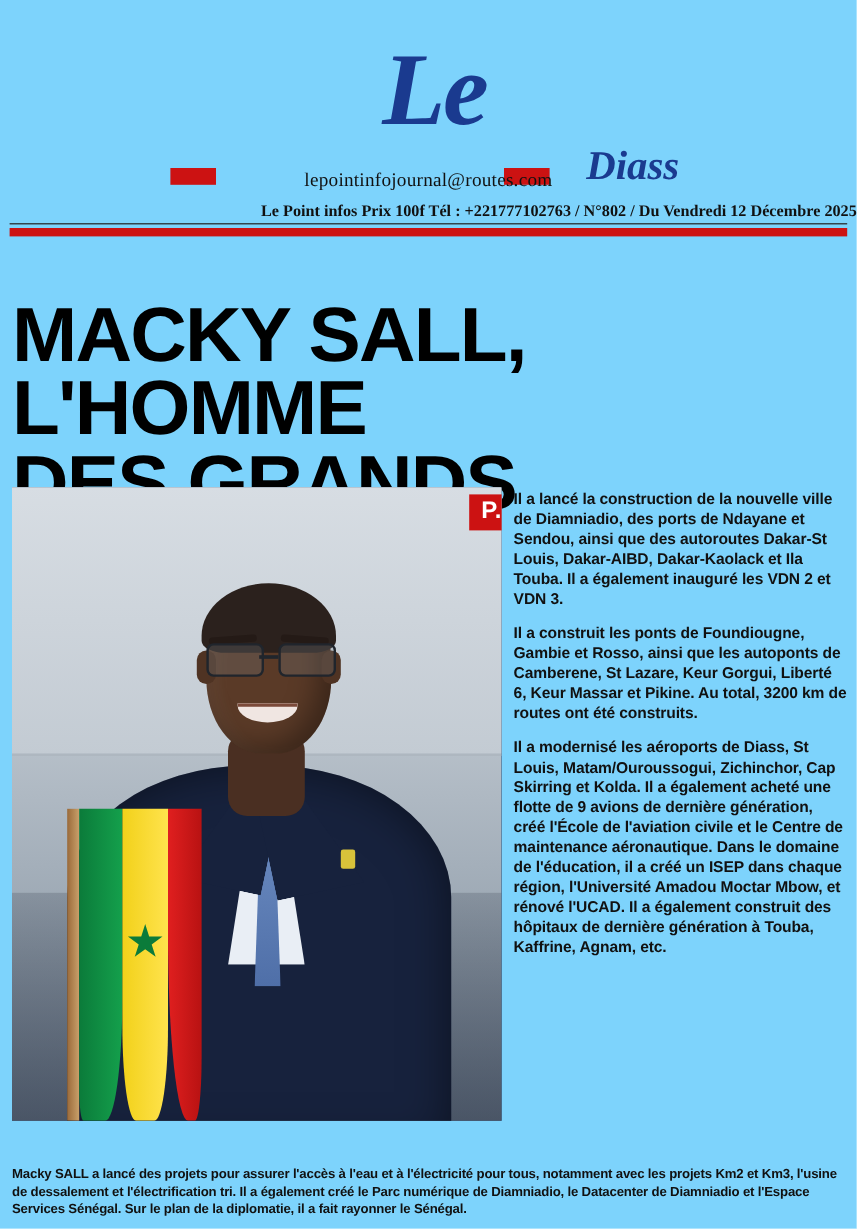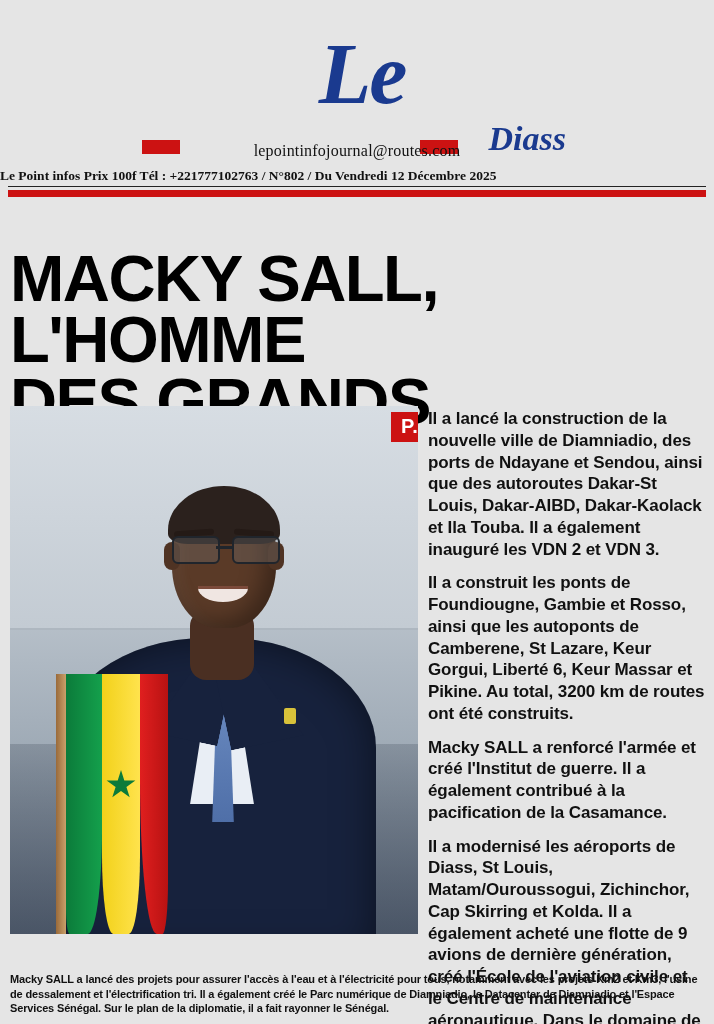--- a/index.html
+++ b/index.html
@@ -11,21 +11,21 @@
     width: 714px;
     height: 1024px;
     overflow: hidden;
     font-family: "Liberation Sans", sans-serif;
     color: #000;
   }
   .page {
     position: relative;
     width: 714px;
     height: 1024px;
-    background: #e5e5e5;
+    background: #7dd3fc;
     box-sizing: border-box;
   }
 
   
   .masthead {
     position: relative;
     height: 190px;
     padding-top: 6px;
     box-sizing: border-box;
   }
@@ -101,21 +101,21 @@
     font-family: "Liberation Serif", serif;
     font-size: 16px;
     color: #111;
     letter-spacing: 0.2px;
   }
   .subline {
     position: absolute;
     left: 0;
     right: 0;
     top: 168px;
-    text-align: left;
+    text-align: right;
     font-family: "Liberation Serif", serif;
     font-weight: bold;
     font-size: 13.5px;
     color: #111;
   }
   .rule-red {
     position: absolute;
     left: 8px;
     right: 8px;
     top: 190px;
@@ -355,21 +355,21 @@
     height: 30px;
     background: #0b7b3a;
     clip-path: polygon(50% 0%, 61% 35%, 98% 35%, 68% 57%, 79% 91%, 50% 70%, 21% 91%, 32% 57%, 2% 35%, 39% 35%);
   }
 
   
   .article-col {
     flex: 1 1 auto;
     font-family: "Liberation Sans", sans-serif;
     font-weight: bold;
-    font-size: 17px;
+    font-size: 13px;
     line-height: 1.28;
     color: #111;
     letter-spacing: -0.1px;
     padding-top: 2px;
   }
   .article-col p {
     margin: 0 0 12px 0;
   }
 
   
@@ -447,21 +447,20 @@
           <div class="star"></div>
         </div>
 
         <div class="p4-badge">P.4</div>
       </div>
     </div>
 
     <div class="article-col">
       <p>Il a lancé la construction de la nouvelle ville de Diamniadio, des ports de Ndayane et Sendou, ainsi que des autoroutes Dakar-St Louis, Dakar-AIBD, Dakar-Kaolack et Ila Touba. Il a également inauguré les VDN 2 et VDN 3.</p>
       <p>Il a construit les ponts de Foundiougne, Gambie et Rosso, ainsi que les autoponts de Camberene, St Lazare, Keur Gorgui, Liberté 6, Keur Massar et Pikine. Au total,  3200 km de routes ont été construits.</p>
-      <p>Macky SALL a renforcé l'armée et créé l'Institut de guerre. Il a également contribué à la pacification de la Casamance.</p>
       <p>Il a modernisé les aéroports de Diass, St Louis, Matam/Ouroussogui, Zichinchor, Cap Skirring et Kolda. Il a également acheté une flotte de 9 avions de dernière génération, créé l'École de l'aviation civile et le Centre de maintenance aéronautique. Dans le domaine de l'éducation, il a créé un ISEP dans chaque région, l'Université Amadou Moctar Mbow, et rénové l'UCAD. Il a également construit des hôpitaux de dernière génération à Touba, Kaffrine, Agnam, etc.</p>
     </div>
 
   </div>
 
   <div class="bottom">Macky SALL a lancé des projets pour assurer l'accès à l'eau et à l'électricité pour tous, notamment avec les projets Km2 et Km3, l'usine de dessalement et l'électrification tri. Il a également créé le Parc numérique de Diamniadio, le Datacenter de Diamniadio et l'Espace Services Sénégal. Sur le plan de la diplomatie, il a fait rayonner le Sénégal.</div>
 
 </div>
 
 </body></html>

